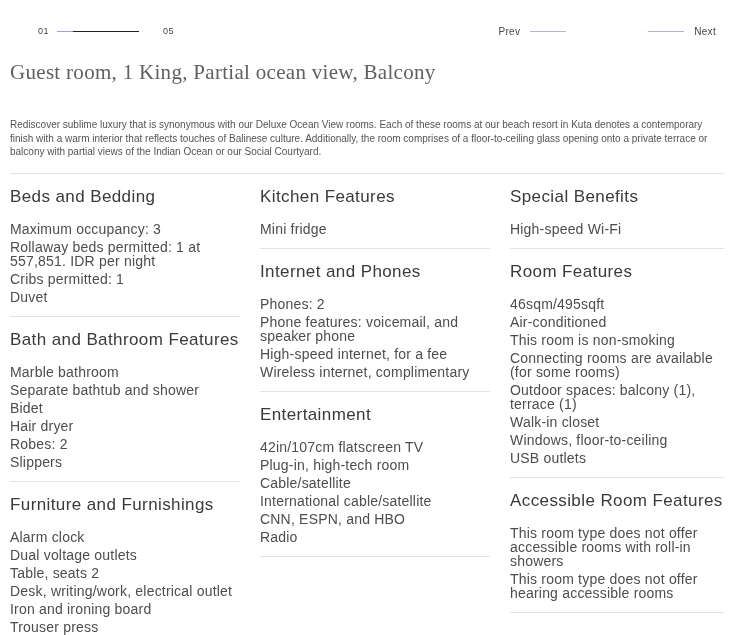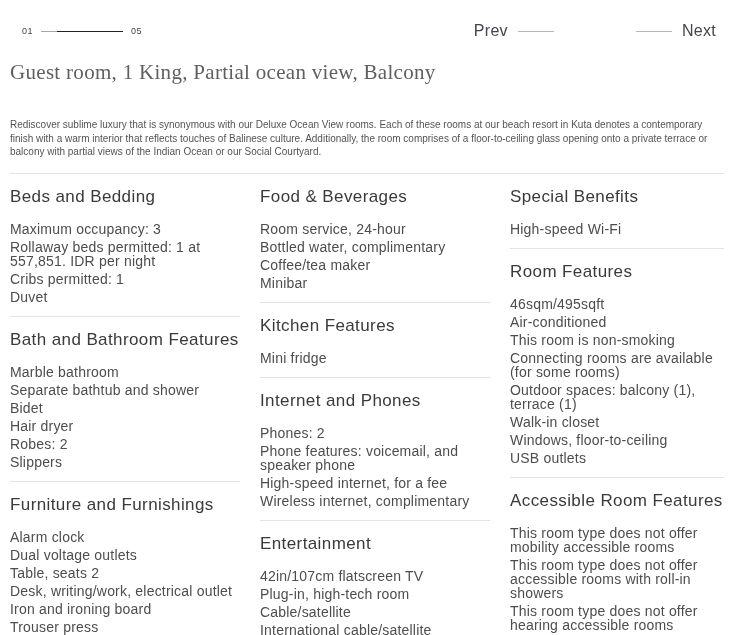--- a/index.html
+++ b/index.html
@@ -10,28 +10,28 @@
     color: #4d4d4d;
   }
   .page { width: 734px; height: 635px; padding: 24px 10px 0 10px; }
 
   
   .topbar {
     display: flex; justify-content: space-between; align-items: center;
     padding: 0 8px 0 12px; height: 14px;
   }
   .pagination { display: flex; align-items: center; gap: 8px; }
-  .page-num { font-size: 9px; color: #3f3f46; letter-spacing: 0.5px; }
+  .page-num { font-size: 9px; color: #3f3f46; letter-spacing: 0.5px; margin-left: 16px; }
   .progress-line { display: inline-flex; width: 82px; height: 2px; align-items: center; }
   .progress-line .seg { display: inline-block; height: 1px; }
   .seg-accent { width: 16px; background: #a7a2c3; height: 2px; }
   .seg-dark { width: 66px; background: #222222; }
   .navbtns { display: flex; align-items: center; gap: 82px; }
   .navbtn { display: flex; align-items: center; gap: 10px; cursor: pointer; }
-  .navbtn span.lbl { font-size: 16px; color: #44444c; letter-spacing: 0.3px; }
+  .navbtn span.lbl { font-size: 10px; color: #44444c; letter-spacing: 0.3px; }
   .nav-line { display: inline-block; width: 36px; height: 1px; background: #b7b2ce; }
 
   
   h1 {
     font-family: "Liberation Serif", serif;
     font-weight: 400;
     font-size: 21px;
     letter-spacing: 0.3px;
     color: #5f5f5f;
     margin: 22px 0 0 0;
@@ -124,27 +124,20 @@
         <div class="item">Dual voltage outlets</div>
         <div class="item">Table, seats 2</div>
         <div class="item">Desk, writing/work, electrical outlet</div>
         <div class="item">Iron and ironing board</div>
         <div class="item">Trouser press</div>
       </section>
     </div>
 
     <div class="col col-2">
       <section>
-        <h3>Food &amp; Beverages</h3>
-        <div class="item">Room service, 24-hour</div>
-        <div class="item">Bottled water, complimentary</div>
-        <div class="item">Coffee/tea maker</div>
-        <div class="item">Minibar</div>
-      </section>
-      <section>
         <h3>Kitchen Features</h3>
         <div class="item">Mini fridge</div>
       </section>
       <section>
         <h3>Internet and Phones</h3>
         <div class="item">Phones: 2</div>
         <div class="item">Phone features: voicemail, and speaker phone</div>
         <div class="item">High-speed internet, for a fee</div>
         <div class="item">Wireless internet, complimentary</div>
       </section>
@@ -170,20 +163,19 @@
         <div class="item">Air-conditioned</div>
         <div class="item">This room is non-smoking</div>
         <div class="item">Connecting rooms are available (for some rooms)</div>
         <div class="item">Outdoor spaces: balcony (1), terrace (1)</div>
         <div class="item">Walk-in closet</div>
         <div class="item">Windows, floor-to-ceiling</div>
         <div class="item">USB outlets</div>
       </section>
       <section>
         <h3>Accessible Room Features</h3>
-        <div class="item">This room type does not offer mobility accessible rooms</div>
         <div class="item">This room type does not offer accessible rooms with roll-in showers</div>
         <div class="item">This room type does not offer hearing accessible rooms</div>
       </section>
     </div>
 
   </div>
 </div>
 
 </body></html>

